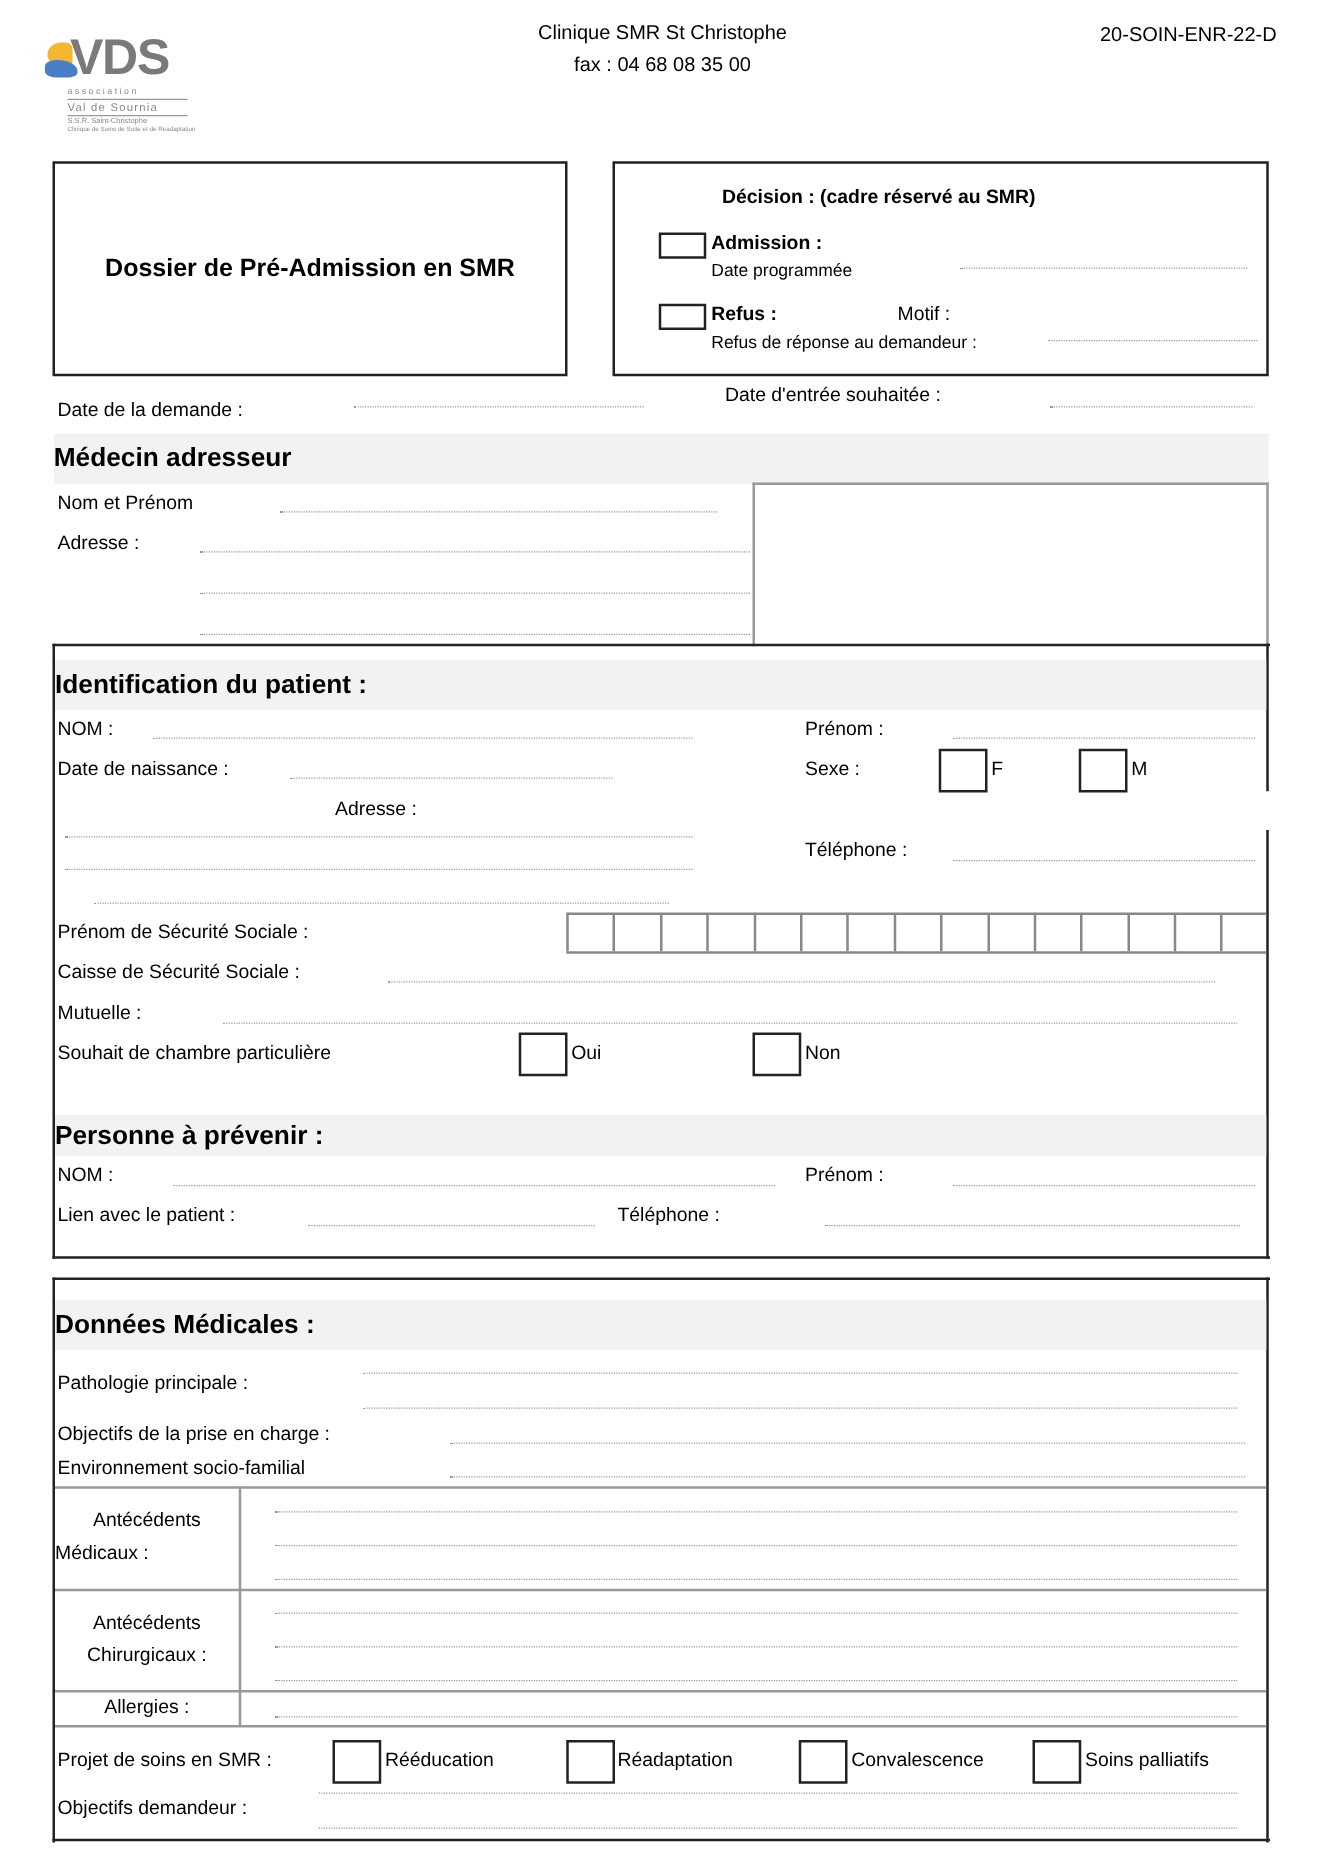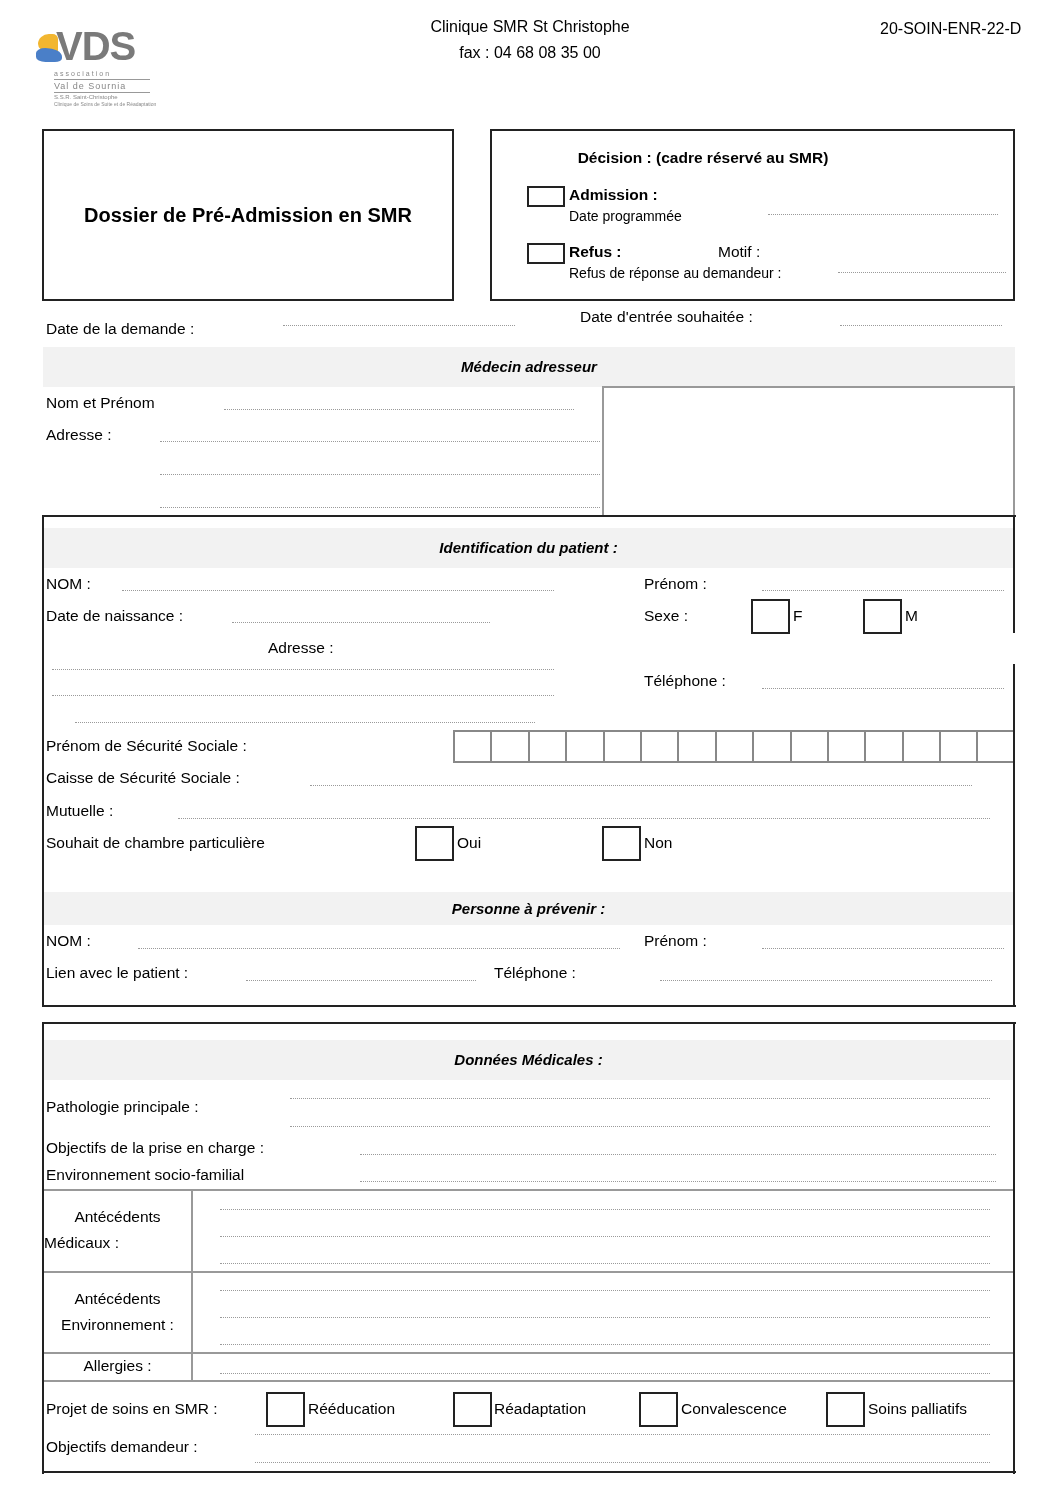--- a/index.html
+++ b/index.html
@@ -3,21 +3,21 @@
 <meta charset="utf-8">
 <style>
   * { box-sizing: border-box; margin: 0; padding: 0; }
   html, body { width: 1058px; height: 1497px; background: #fff; }
   body { position: relative; font-family: "Liberation Sans", sans-serif; color: #000; font-size: 15.5px; overflow: hidden; }
   .abs { position: absolute; }
   .dots { position: absolute; border-bottom: 1.5px dotted #9a9a9a; height: 1px; }
   .lbl { position: absolute; white-space: nowrap; font-size: 15.5px; }
   .bold { font-weight: bold; }
   .cb { position: absolute; border: 2px solid #222; background: #fff; }
-  .band { position: absolute; background: #f2f2f2; text-align: center; font-weight: bold; font-size: 15px; font-style: italic; }
+  .band { position: absolute; background: #f2f2f2; text-align: left; font-weight: bold; font-size: 21px; }
   .vline { position: absolute; width: 2px; background: #222; }
   .hline { position: absolute; height: 2px; background: #222; }
   .gline { position: absolute; height: 2px; background: #999; }
   .gvline { position: absolute; width: 2px; background: #999; }
 
   
   .logo { position: absolute; left: 34px; top: 26px; width: 125px; height: 82px; }
   .logo .shape-y { position: absolute; left: 4px; top: 8px; width: 20px; height: 18px; background: #f2b630; border-radius: 60% 30% 10% 50%; }
   .logo .shape-b { position: absolute; left: 2px; top: 22px; width: 26px; height: 14px; background: #4a7fc8; border-radius: 40% 70% 30% 40%; }
   .logo .vds { position: absolute; left: 22px; top: 0px; font-size: 40px; font-weight: bold; color: #7a7a7a; letter-spacing: -1px; line-height: 40px; }
@@ -164,21 +164,21 @@
 
 <div class="lbl" style="left:44px;top:1208px;width:147px;text-align:center;">Antécédents</div>
 <div class="lbl" style="left:44px;top:1234px;width:147px;text-align:left;">Médicaux :</div>
 <div class="dots" style="left:220px;top:1209px;width:770px;"></div>
 <div class="dots" style="left:220px;top:1236px;width:770px;"></div>
 <div class="dots" style="left:220px;top:1263px;width:770px;"></div>
 
 <div class="gline" style="left:44px;top:1271px;width:969px;"></div>
 
 <div class="lbl" style="left:44px;top:1290px;width:147px;text-align:center;">Antécédents</div>
-<div class="lbl" style="left:44px;top:1316px;width:147px;text-align:center;">Environnement :</div>
+<div class="lbl" style="left:44px;top:1316px;width:147px;text-align:center;">Chirurgicaux :</div>
 <div class="dots" style="left:220px;top:1290px;width:770px;"></div>
 <div class="dots" style="left:220px;top:1317px;width:770px;"></div>
 <div class="dots" style="left:220px;top:1344px;width:770px;"></div>
 
 <div class="gline" style="left:44px;top:1352px;width:969px;"></div>
 
 <div class="lbl" style="left:44px;top:1357px;width:147px;text-align:center;">Allergies :</div>
 <div class="dots" style="left:220px;top:1373px;width:770px;"></div>
 
 <div class="gline" style="left:44px;top:1380px;width:969px;"></div>

